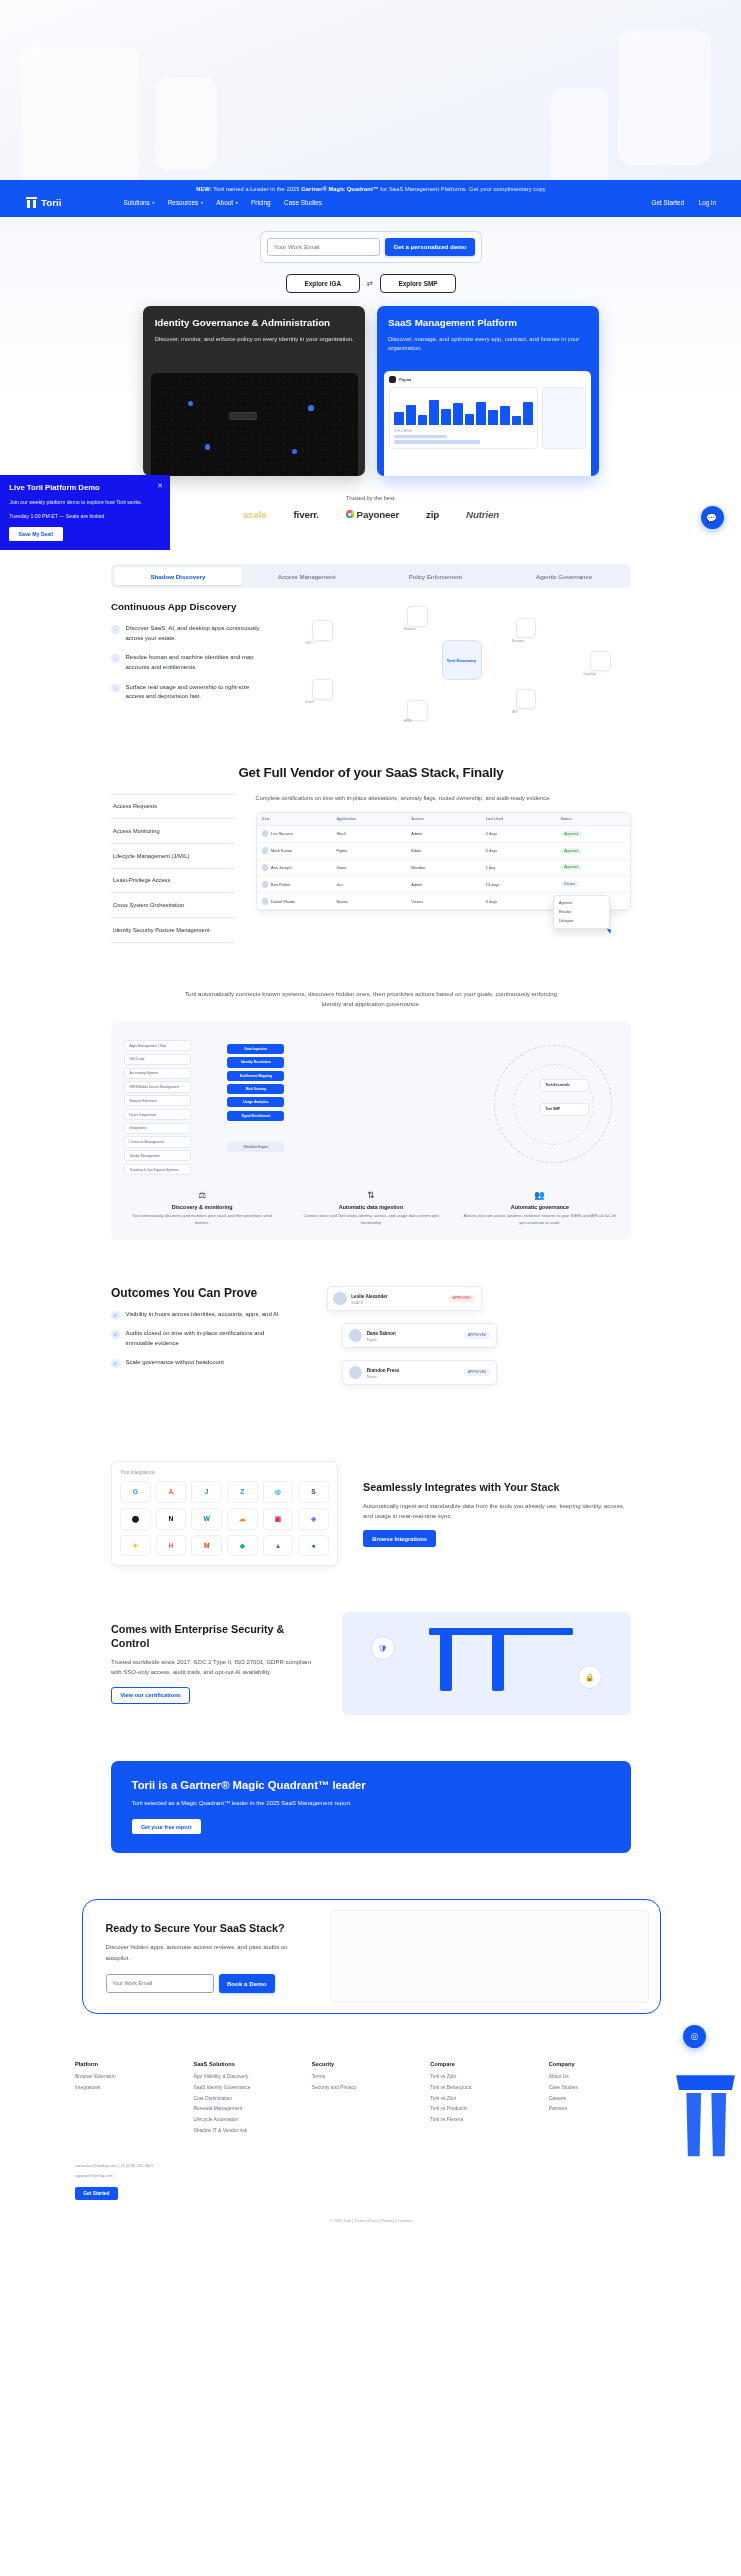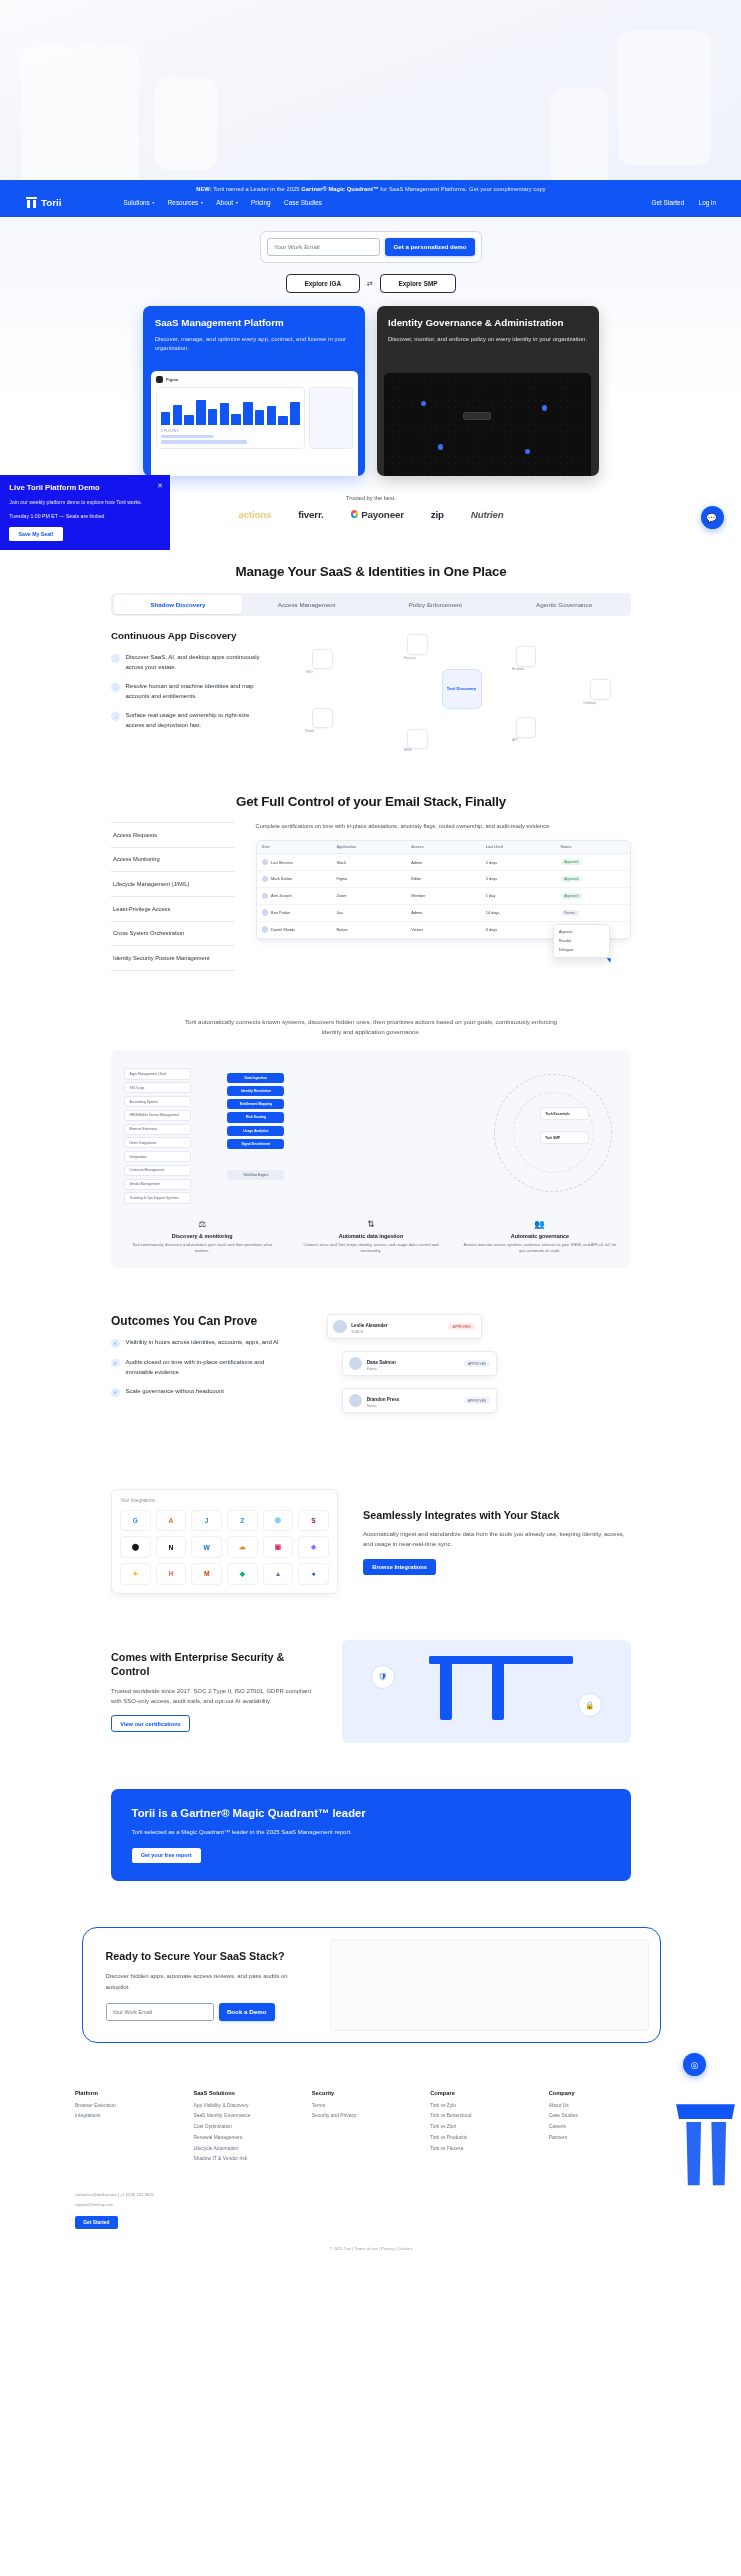--- a/index.html
+++ b/index.html
@@ -370,20 +370,32 @@
   </div>
 
   <div class="toggle-row">
     <button class="ghost-btn">Explore IGA</button>
     <span class="swap-icon">⇄</span>
     <button class="ghost-btn">Explore SMP</button>
   </div>
 
   <div class="prodrow">
 
+    <div class="pcard dark">
+      <h3>Identity Governance &amp; Administration</h3>
+      <p>Discover, monitor, and enforce policy on every identity in your organization.</p>
+      <div class="mock-dark">
+        <div class="chip" style="left:38%;top:36%;width:28px;height:8.2px;"></div>
+        <div class="node" style="left:18%;top:26%;"></div>
+        <div class="node" style="left:76%;top:30%;"></div>
+        <div class="node" style="left:26%;top:66%;"></div>
+        <div class="node" style="left:68%;top:70%;"></div>
+      </div>
+    </div>
+
     <div class="pcard blue">
       <h3>SaaS Management Platform</h3>
       <p>Discover, manage, and optimize every app, contract, and license in your organization.</p>
       <div class="mock-light">
         <div class="mk-head">
           <span class="mk-dot"></span>
           <span class="mk-tl">Figma</span>
         </div>
         <div class="mk-grid">
           <div class="mk-main">
@@ -402,61 +414,48 @@
                 <span style="height:70%"></span>
             </div>
             <div class="mk-lbl">3 PLUGINS</div>
             <div class="mk-line" style="width:38%"></div>
             <div class="mk-line" style="width:62%"></div>
           </div>
           <div class="mk-side"></div>
         </div>
       </div>
     </div>
-
-    <div class="pcard dark">
-      <h3>Identity Governance &amp; Administration</h3>
-      <p>Discover, monitor, and enforce policy on every identity in your organization.</p>
-      <div class="mock-dark">
-        <div class="chip" style="left:38%;top:36%;width:28px;height:8.2px;"></div>
-        <div class="node" style="left:18%;top:26%;"></div>
-        <div class="node" style="left:76%;top:30%;"></div>
-        <div class="node" style="left:26%;top:66%;"></div>
-        <div class="node" style="left:68%;top:70%;"></div>
-      </div>
-    </div>
   </div>
 
   <div class="demo-banner" style="top:258px;">
     <span class="demo-close">✕</span>
     <h4>Live Torii Platform Demo</h4>
     <p>Join our weekly platform demo to explore how Torii works.</p>
     <p style="margin-top:5.2px">Tuesday 1:00 PM ET — Seats are limited</p>
     <button class="seat">Save My Seat!</button>
   </div>
 
   <div class="chat-fab" style="top:289px;">💬</div>
 </section>
 
 <section class="trusted">
   <div class="lead">Trusted by the best.</div>
   <div class="logos">
-    <span class="lg lg-bumble">actions</span>
+    <span class="lg lg-bumble">scale</span>
     <span class="lg lg-fiverr">fiverr.</span>
     <span class="lg lg-payoneer">
         <i class="ring"></i>
         <span>Payoneer</span>
       </span>
     <span class="lg lg-zip">zip</span>
     <span class="lg lg-nutrien">Nutrien</span>
   </div>
 </section>
 
 <section class="sect">
-  <h2 class="sh">Manage Your SaaS &amp; Identities in One Place</h2>
   <div class="tabbar">
     <button class="tab active">Shadow Discovery</button>
     <button class="tab">Access Management</button>
     <button class="tab">Policy Enforcement</button>
     <button class="tab">Agentic Governance</button>
   </div>
   <div class="disc">
     <div class="disc-left">
       <h3>Continuous App Discovery</h3>
       <div class="bullet">
@@ -486,21 +485,21 @@
       <div class="dg-lbl" style="left:65%;top:32%">Browser</div>
       <div class="dg-lbl" style="left:86%;top:60%">Desktop</div>
       <div class="dg-lbl" style="left:65%;top:92%">API</div>
       <div class="dg-lbl" style="left:33%;top:100%">HRIS</div>
       <div class="dg-lbl" style="left:4%;top:84%">Email</div>
     </div>
   </div>
 </section>
 
 <section class="sect">
-  <h2 class="sh">Get Full Control of your Email Stack, Finally</h2>
+  <h2 class="sh">Get Full Vendor of your SaaS Stack, Finally</h2>
   <div class="ctrl">
     <div class="ctrl-list">
       <div class="ctrl-item">Access Requests</div>
       <div class="ctrl-item">Access Monitoring</div>
       <div class="ctrl-item">Lifecycle Management (J/M/L)</div>
       <div class="ctrl-item">Least-Privilege Access</div>
       <div class="ctrl-item">Cross System Orchestration</div>
       <div class="ctrl-item">Identity Security Posture Management</div>
     </div>
     <div class="ctrl-right" style="position:relative">

